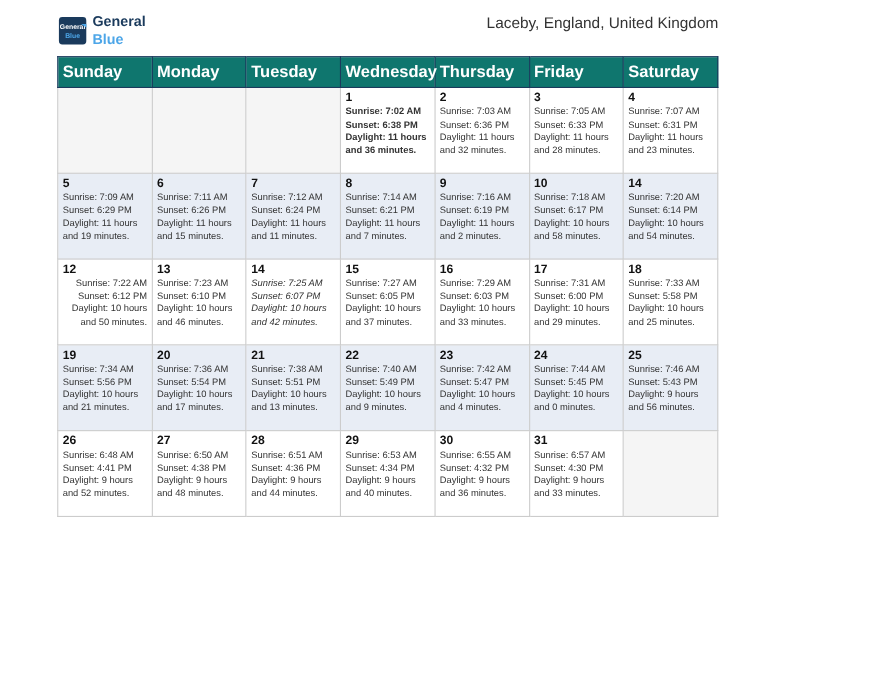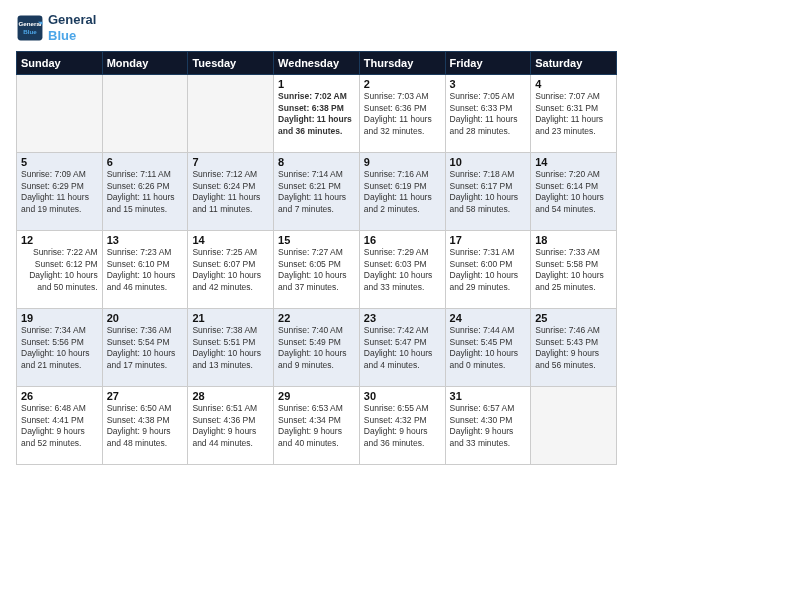--- a/index.html
+++ b/index.html
@@ -7,20 +7,21 @@
       width: 792px;
       height: 612px;
       font-family: Arial, sans-serif;
       background: #fff;
       overflow: hidden;
     }
     .page {
       width: 633px;
       height: 612px;
       padding: 12px 16px;
+      margin-left: 36px;
     }
     .header {
       display: flex;
       justify-content: space-between;
       align-items: flex-start;
       margin-bottom: 8px;
     }
     .logo {
       display: flex;
       align-items: center;
@@ -48,23 +49,23 @@
     .location {
       font-size: 14px;
       color: #333;
     }
     .calendar-table {
       width: 100%;
       border-collapse: collapse;
       table-layout: fixed;
     }
     .calendar-table th {
-      background: #0f172a;
+      background: #0f766e;
       color: #fff;
-      font-size: 11px;
+      font-size: 15px;
       font-weight: bold;
       padding: 5px 4px;
       text-align: left;
       border: 1px solid #1a3a5c;
     }
     .calendar-table td {
       vertical-align: top;
       border: 1px solid #ccc;
       padding: 3px 4px;
       font-size: 9px;
@@ -102,20 +103,21 @@
         <text x="18" y="16" font-size="8" fill="white" text-anchor="middle" font-weight="bold">General</text>
         <text x="18" y="26" font-size="8" fill="#4da6e8" text-anchor="middle" font-weight="bold">Blue</text>
         <polygon points="28,10 34,14 34,10" fill="#4da6e8"></polygon>
       </svg>
       <div>
         <div class="logo-text">General</div>
         <div class="logo-text" style="color:#4da6e8;">Blue</div>
       </div>
     </div>
     <div class="title-block">
+      <div class="location">Laceby, England, United Kingdom</div>
     </div>
   </div>
 
   <table class="calendar-table">
     <thead>
       <tr>
       <th>Sunday</th>
           <th>Monday</th>
           <th>Tuesday</th>
           <th>Wednesday</th>
@@ -219,21 +221,21 @@
           </td>
           <td>
             <span class="day-number">13</span>
             <div class="day-info" style="white-space: pre-line;">Sunrise: 7:23 AM
 Sunset: 6:10 PM
 Daylight: 10 hours
 and 46 minutes.</div>
           </td>
           <td>
             <span class="day-number">14</span>
-            <div class="day-info" style="white-space: pre-line;">Sunrise: 7:25 AM
+            <div class="day-info" style="white-space: pre-line; font-style: italic;">Sunrise: 7:25 AM
 Sunset: 6:07 PM
 Daylight: 10 hours
 and 42 minutes.</div>
           </td>
           <td>
             <span class="day-number">15</span>
             <div class="day-info" style="white-space: pre-line;">Sunrise: 7:27 AM
 Sunset: 6:05 PM
 Daylight: 10 hours
 and 37 minutes.</div>

